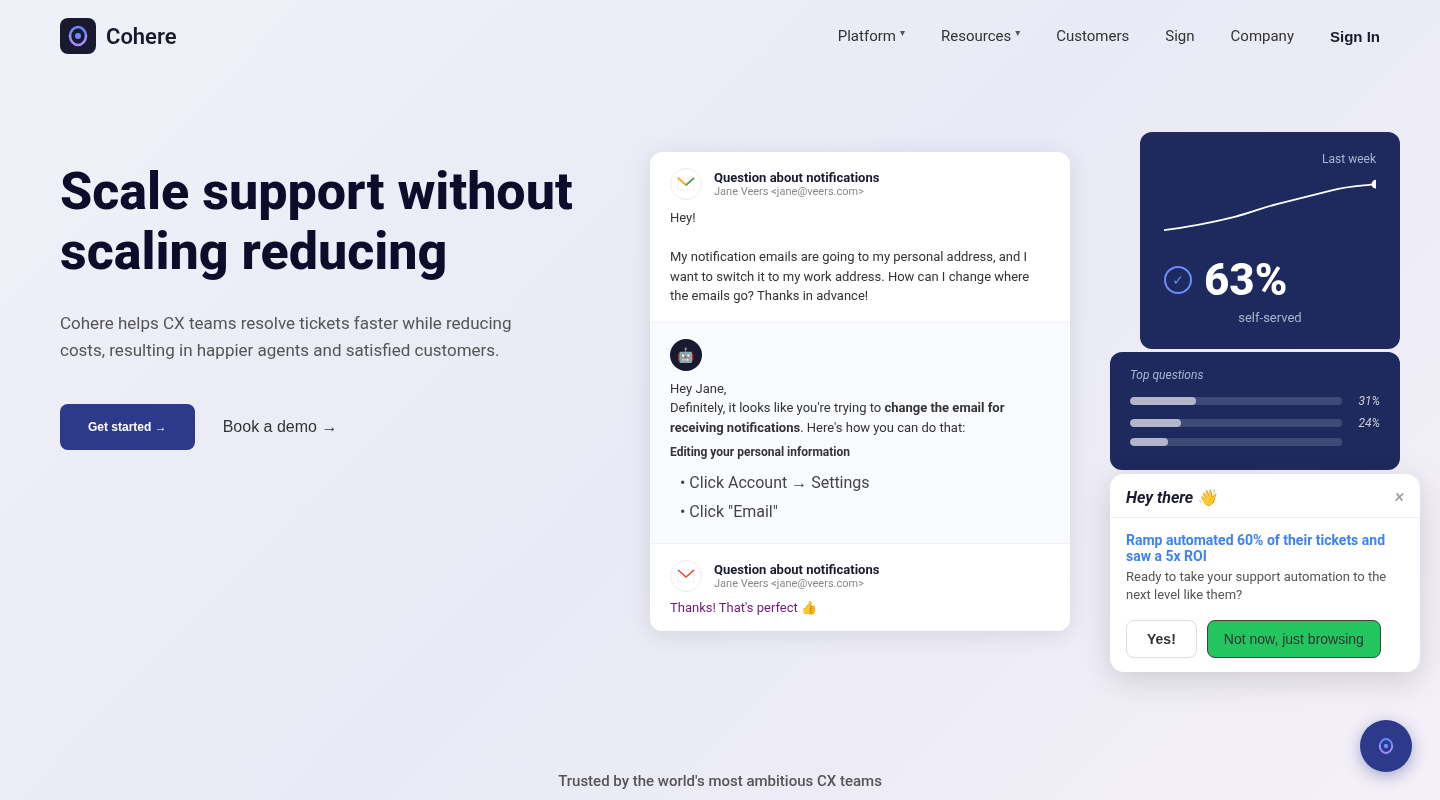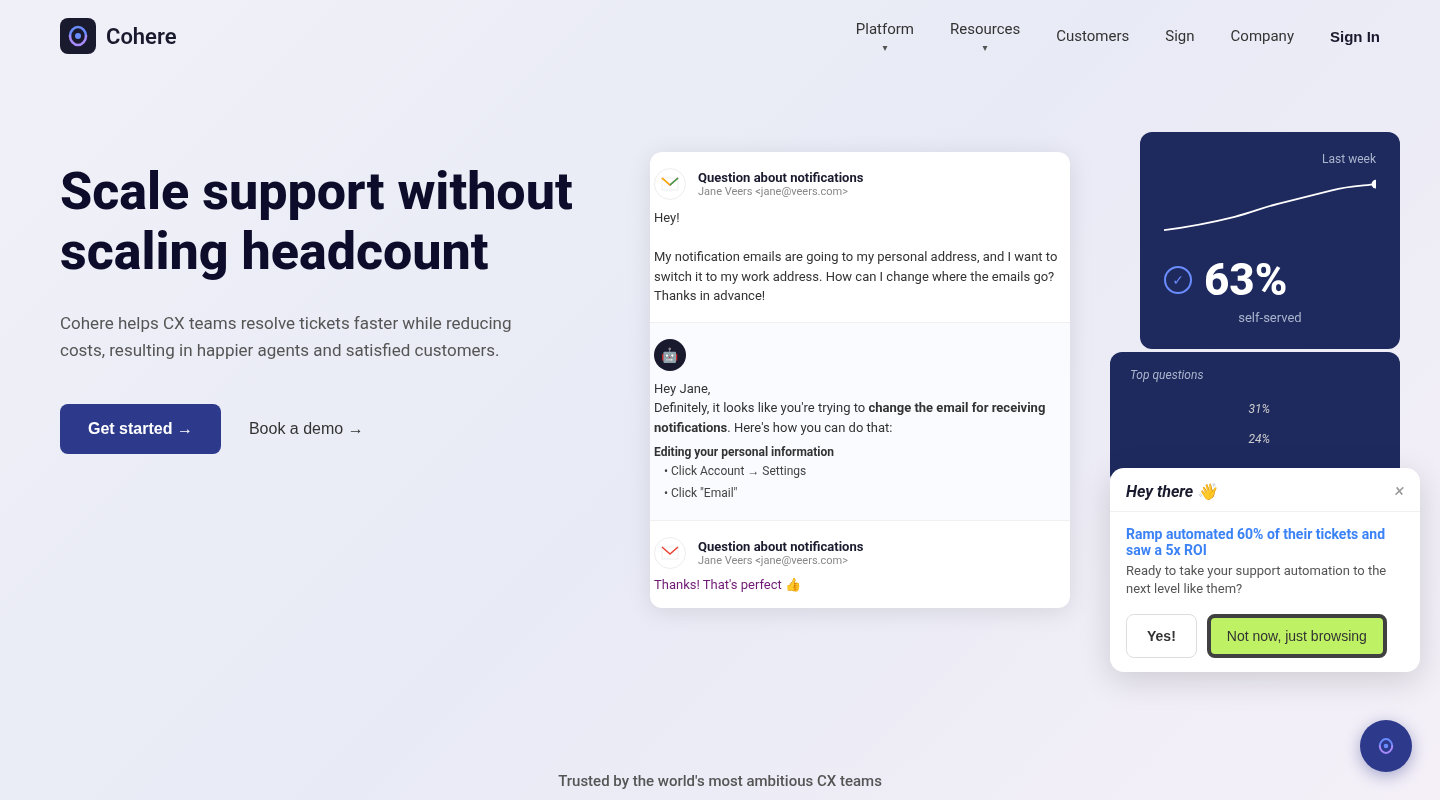--- a/index.html
+++ b/index.html
@@ -37,24 +37,23 @@
     .nav-links {
       display: flex;
       align-items: center;
       gap: 36px;
     }
     .nav-link {
       font-size: 15px;
       color: #333;
       cursor: pointer;
       display: flex;
-      align-items: center;
+      align-items: flex-start;
       gap: 4px;
       text-decoration: none;
-      flex-direction: column;
     }
     .chevron-down {
       font-size: 10px;
       color: #555;
     }
     .sign-in-btn {
       font-size: 15px;
       font-weight: 700;
       color: #1a1a2e;
       cursor: pointer;
@@ -91,21 +90,21 @@
       display: flex;
       align-items: center;
       gap: 28px;
     }
     .btn-primary {
       background: #2d3a8c;
       color: #fff;
       border: none;
       border-radius: 8px;
       padding: 16px 28px;
-      font-size: 16px;
+      font-size: 12px;
       font-weight: 600;
       cursor: pointer;
       display: flex;
       align-items: center;
       gap: 8px;
     }
     .btn-secondary {
       background: none;
       border: none;
       font-size: 16px;
@@ -129,21 +128,21 @@
       position: absolute;
       top: 20px;
       left: 0;
       width: 420px;
       background: #fff;
       border-radius: 12px;
       box-shadow: 0 4px 24px rgba(0,0,0,0.10);
       overflow: hidden;
     }
     .email-section {
-      padding: 16px 4px;
+      padding: 16px 20px;
       border-bottom: 1px solid #f0f0f0;
     }
     .email-section:last-child { border-bottom: none; }
     .email-header {
       display: flex;
       align-items: center;
       gap: 12px;
       margin-bottom: 8px;
     }
     .gmail-icon {
@@ -176,23 +175,24 @@
     .email-sender-info .sender-email {
       font-size: 11px;
       color: #888;
     }
     .email-body {
       font-size: 13px;
       color: #333;
       line-height: 1.5;
     }
     .email-steps {
-      font-size: 12px;
+      font-size: 16px;
       color: #444;
       line-height: 1.8;
+      margin-top: 8px;
       padding-left: 10px;
     }
     .email-steps-header {
       font-size: 12px;
       font-weight: 700;
       color: #333;
       margin-top: 6px;
     }
     .email-thanks {
       font-size: 13px;
@@ -264,21 +264,20 @@
     .top-q-title {
       font-size: 12px;
       color: #aab4cc;
       margin-bottom: 12px;
     }
     .bar-row {
       display: flex;
       align-items: center;
       gap: 8px;
       margin-bottom: 8px;
-      flex-direction: column;
     }
     .bar-track {
       flex: 1;
       height: 8px;
       background: rgba(255,255,255,0.15);
       border-radius: 4px;
       overflow: hidden;
     }
     .bar-fill {
       height: 100%;
@@ -345,22 +344,22 @@
       background: #fff;
       border: 1px solid #ddd;
       border-radius: 8px;
       padding: 10px 20px;
       font-size: 14px;
       font-weight: 600;
       cursor: pointer;
       color: #333;
     }
     .chat-btn-no {
-      background: #bef264;
-      border: 4px solid #404040;
+      background: #22c55e;
+      border: 1px solid #404040;
       border-radius: 8px;
       padding: 10px 16px;
       font-size: 14px;
       cursor: pointer;
       color: #333;
     }
 
     
     .cohere-float {
       position: fixed;
@@ -419,21 +418,21 @@
     </a>
     <a class="nav-link">
       <span>Company</span>
     </a>
     <button class="sign-in-btn">Sign In</button>
   </div>
 </nav>
 
 <section class="hero">
   <div class="hero-left">
-    <h1 class="hero-title">Scale support without scaling headcount</h1>
+    <h1 class="hero-title">Scale support without scaling reducing</h1>
     <p class="hero-subtitle">Cohere helps CX teams resolve tickets faster while reducing costs, resulting in happier agents and satisfied customers.</p>
     <div class="hero-buttons">
       <button class="btn-primary">Get started →</button>
       <button class="btn-secondary">Book a demo →</button>
     </div>
   </div>
 
   <div class="hero-right">
 
     <div class="stats-card-main">

